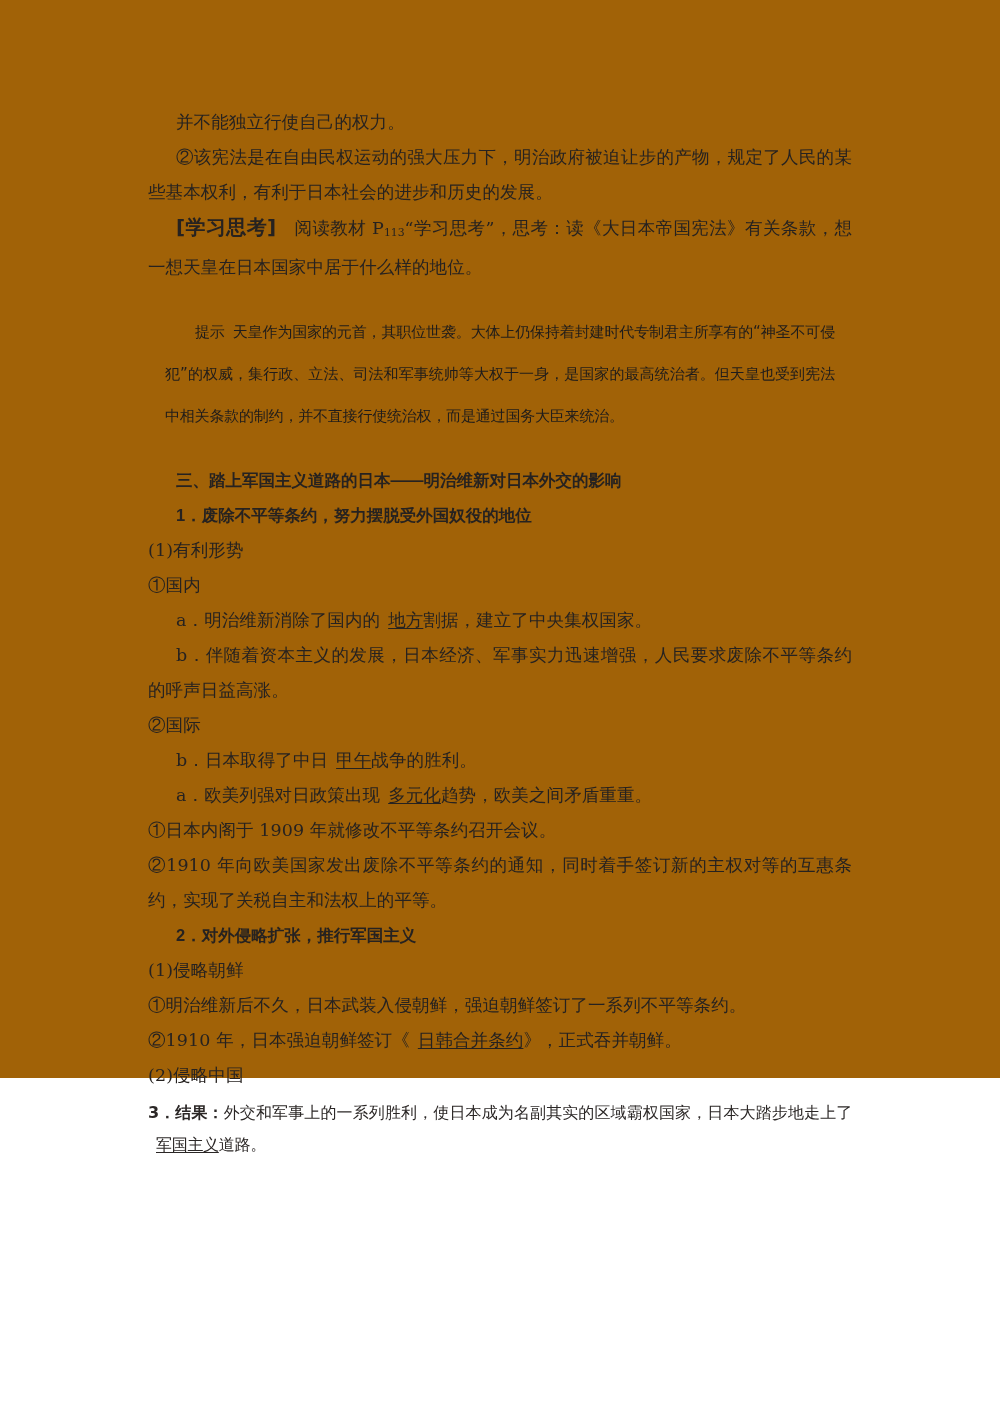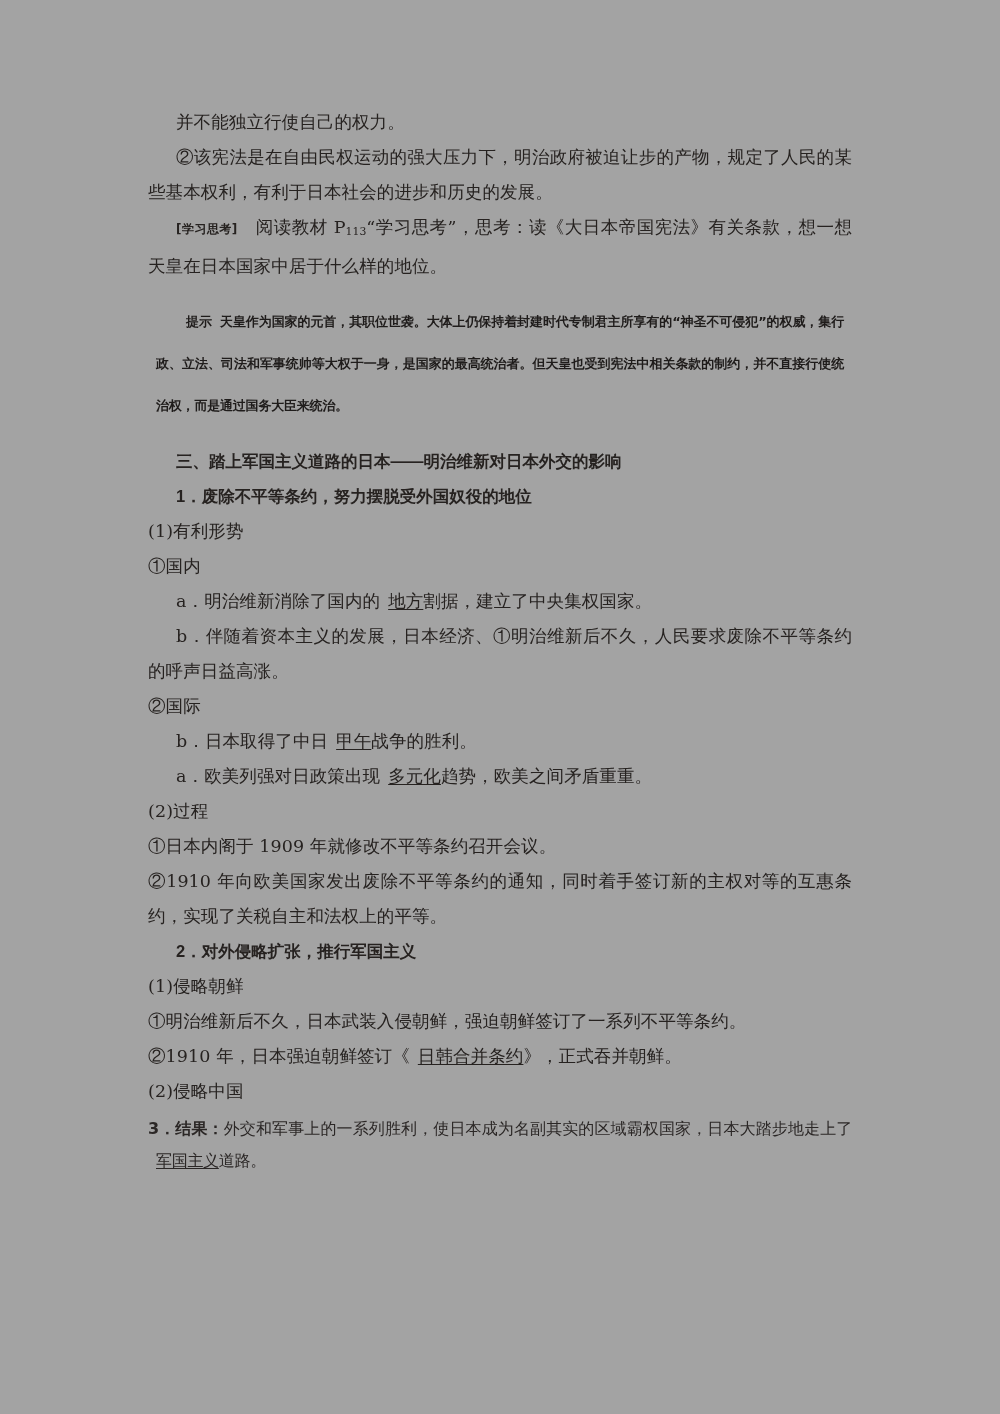--- a/index.html
+++ b/index.html
@@ -15,22 +15,22 @@
     font-family: "DejaVu Serif", "Liberation Serif", serif;
     color: #231f20;
     -webkit-font-smoothing: antialiased;
   }
 
   .page {
     position: absolute;
     left: 0;
     top: 0;
     width: 1000px;
-    height: 1414px;
-    background: #a3a3a3;
+    height: 1078px;
+    background: #a16207;
   }
 
   .textblock {
     position: absolute;
     left: 148px;
     top: 105px;
     width: 704px;
   }
 
   
@@ -48,24 +48,24 @@
   
   .p.bold {
     font-family: Liberation Sans, sans-serif;
     font-weight: bold;
     font-size: 16.5px;
     letter-spacing: 0px;
   }
 
   
   .hint {
-    margin: 8px;
+    margin: 17px;
     font-family: "DejaVu Sans", "Liberation Sans", sans-serif;
-    font-weight: bold;
-    font-size: 13px;
+    font-weight: normal;
+    font-size: 15px;
     line-height: 42px;
     text-align: justify;
     text-justify: inter-ideograph;
     text-indent: 30px;
     color: #1f1c1b;
     letter-spacing: -0.2px;
   }
 
   
   .result {
@@ -83,21 +83,21 @@
   
   .u {
     text-decoration: underline;
     text-underline-offset: 2px;
     text-decoration-thickness: 1px;
     margin-left: 8px;
   }
   .lbl {
     font-family: "DejaVu Sans", "Liberation Sans", sans-serif;
     font-weight: bold;
-    font-size: 12px;
+    font-size: 20px;
   }
   sub {
     font-size: 0.62em;
     vertical-align: -0.18em;
     letter-spacing: 0;
   }
   .gap { display: inline-block; width: 18px; }
   .gap-s { display: inline-block; width: 8px; }
 
   .spacer-sm { height: 4px; }
@@ -143,38 +143,35 @@
 
     <p class="p">
       <span>①国内</span>
     </p>
 
     <p class="p indent">
       <span>a．明治维新消除了国内的</span><span class="u">地方</span><span>割据，建立了中央集权国家。</span>
     </p>
 
     <p class="p indent">
-      <span>b．伴随着资本主义的发展，日本经济、①明治维新后不久，人民要求废除不平等条约的呼声日益高涨。</span>
+      <span>b．伴随着资本主义的发展，日本经济、军事实力迅速增强，人民要求废除不平等条约的呼声日益高涨。</span>
     </p>
 
     <p class="p">
       <span>②国际</span>
     </p>
 
     <p class="p indent">
       <span>b．日本取得了中日</span><span class="u">甲午</span><span>战争的胜利。</span>
     </p>
 
     <p class="p indent">
       <span>a．欧美列强对日政策出现</span><span class="u">多元化</span><span>趋势，欧美之间矛盾重重。</span>
     </p>
 
-    <p class="p">
-      <span>(2)过程</span>
-    </p>
 
     <p class="p">
       <span>①日本内阁于 1909 年就修改不平等条约召开会议。</span>
     </p>
 
     <p class="p">
       <span>②1910 年向欧美国家发出废除不平等条约的通知，同时着手签订新的主权对等的互惠条约，实现了关税自主和法权上的平等。</span>
     </p>
 
     <p class="p indent bold">

